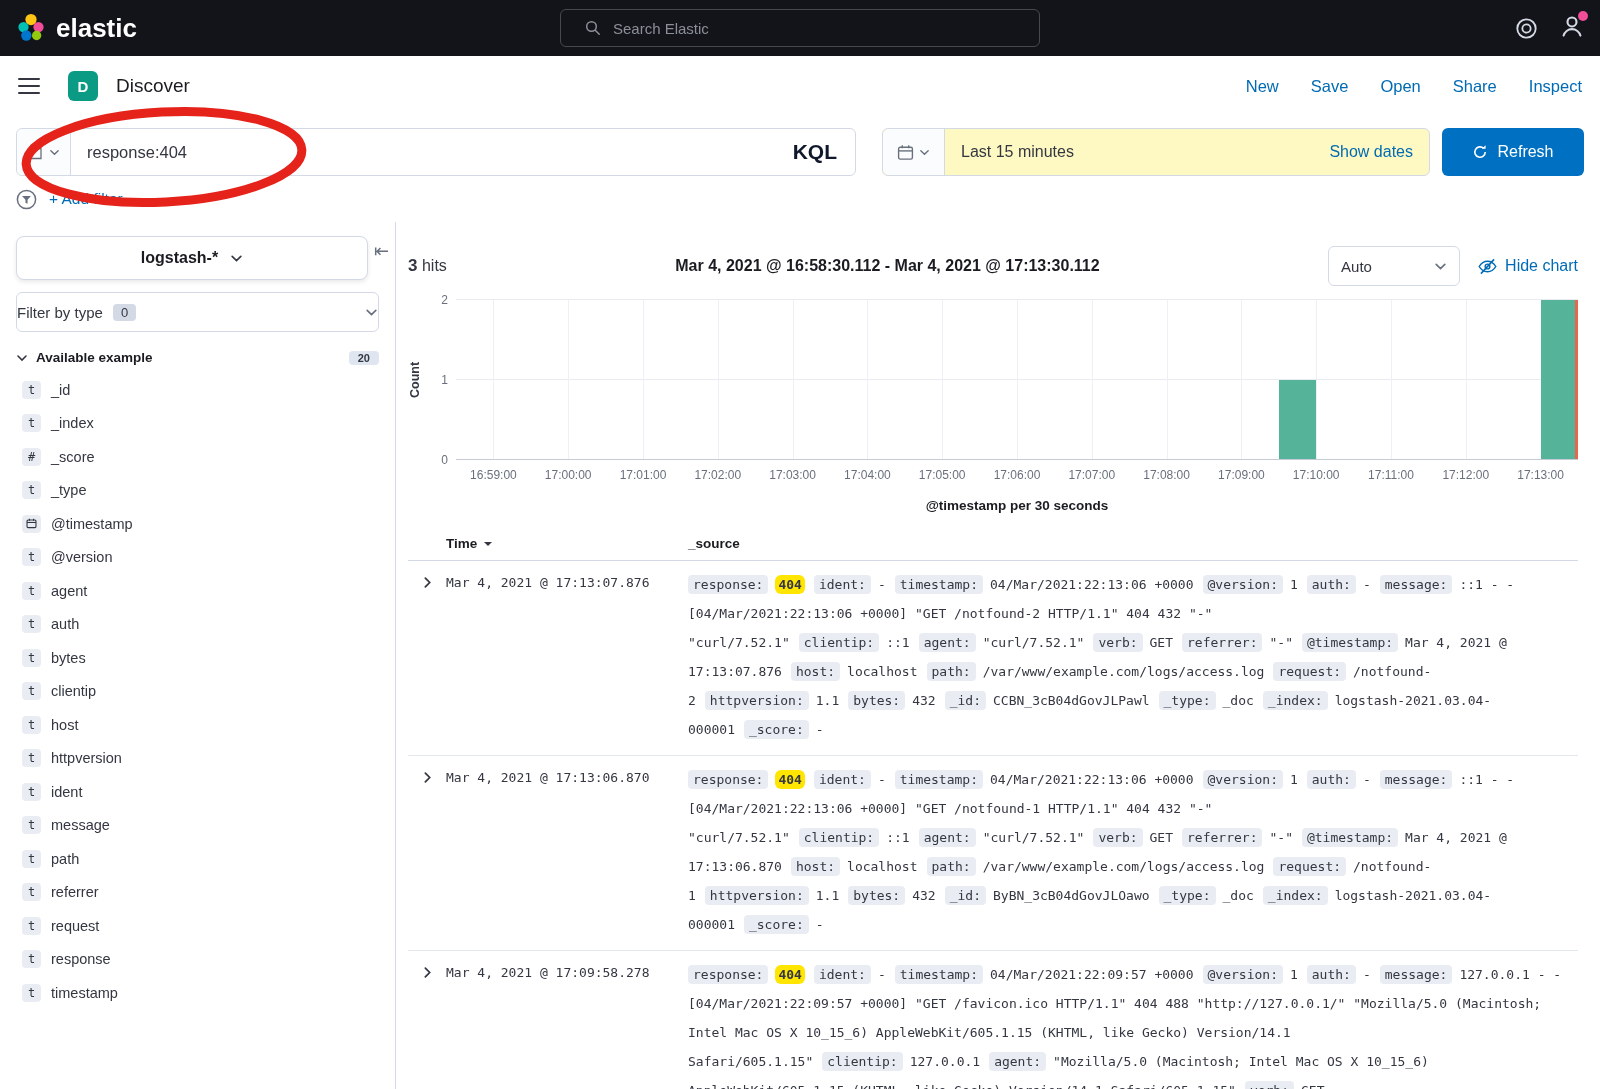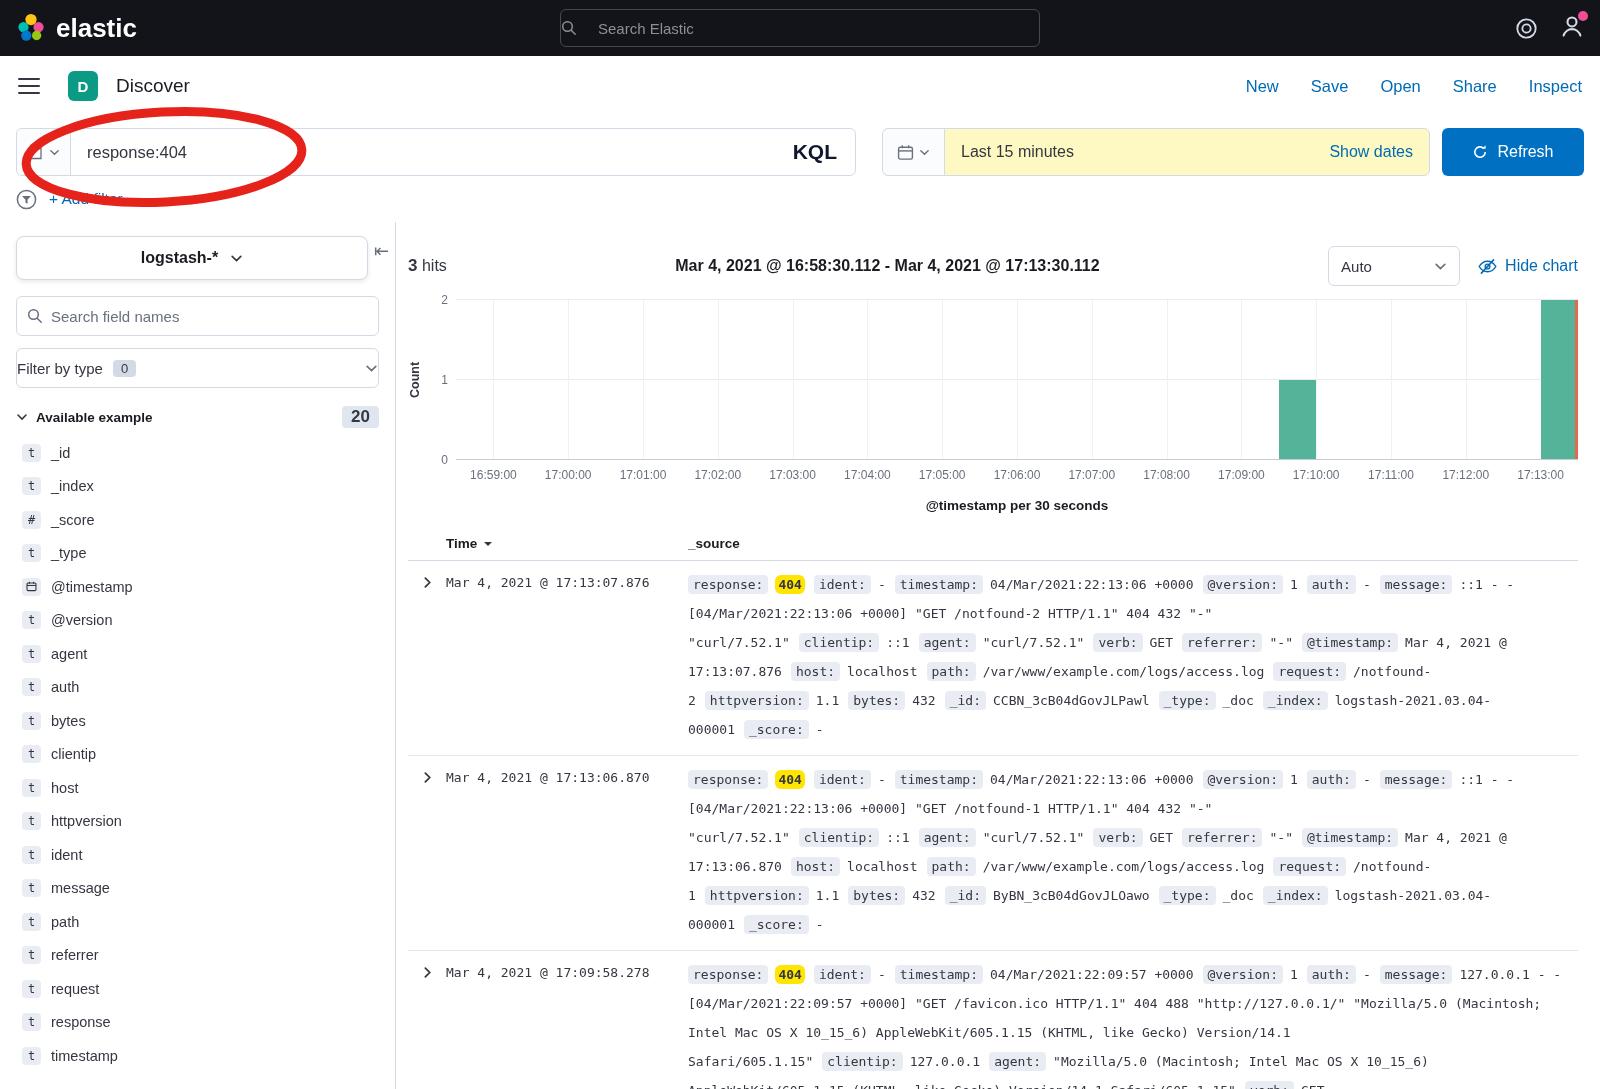--- a/index.html
+++ b/index.html
@@ -3,21 +3,21 @@
 <meta charset="utf-8">
 <style>
   *{margin:0;padding:0;box-sizing:border-box}
   html,body{width:1600px;height:1089px;overflow:hidden;background:#fff;
     font-family:"Liberation Sans",sans-serif;color:#343741;position:relative}
 
   
   .topbar{height:56px;background:#131419;display:flex;align-items:center;padding:0 16px;position:relative}
   .brand{display:flex;align-items:center;gap:10px;color:#fff;font-size:26px;font-weight:700;cursor:pointer}
   .global-search{position:absolute;left:50%;transform:translateX(-50%);width:480px;height:38px;
-    border:1px solid #45484f;border-radius:6px;display:flex;align-items:center;gap:21px;padding:0 0;color:#8b8f99}
+    border:1px solid #45484f;border-radius:6px;display:flex;align-items:center;gap:12px;padding:0 24px;color:#8b8f99}
   .global-search input{flex:1;background:transparent;border:none;outline:none;color:#d4dae5;font-size:15px;font-family:inherit}
   .global-search input::placeholder{color:#8b8f99}
   .top-icons{margin-left:auto;display:flex;align-items:center;gap:22px;color:#d4dae5}
   .avatar-wrap{position:relative;cursor:pointer}
   .notif-dot{position:absolute;top:-3px;right:-4px;width:10px;height:10px;border-radius:50%;background:var(--notification-pink)}
 
   
   .apphdr{height:60px;display:flex;align-items:center;padding:0 18px;background:#fff}
   .hamburger{display:flex;flex-direction:column;gap:4.5px;width:22px;cursor:pointer}
   .hamburger span{height:2.5px;background:#343741;border-radius:1px}
@@ -57,21 +57,21 @@
     align-items:center;gap:8px;padding:0 10px;color:#69707d;background:#fff}
   .field-search input{flex:1;border:none;outline:none;font-size:15px;color:#343741;font-family:inherit}
   .field-search input::placeholder{color:#69707d}
   .type-filter{margin-top:12px;height:40px;border:1px solid var(--border);border-radius:6px;display:flex;
     align-items:center;gap:10px;padding:0 0;cursor:pointer}
   .type-filter .lbl{font-size:15px;color:#343741}
   .count-pill{background:#d3dae6;border-radius:4px;padding:1px 8px;font-size:13px;color:#343741}
   .type-filter .spacer{flex:1}
   .avail-hdr{margin-top:18px;display:flex;align-items:center;gap:8px;cursor:pointer;color:#343741}
   .avail-hdr .lbl{font-size:13.5px;font-weight:700;color:#1a1c21}
-  .avail-hdr .cnt{margin-left:auto;background:#e0e6f0;border-radius:4px;padding:1px 9px;font-size:17px;font-weight:600;color:#343741}
+  .avail-hdr .cnt{margin-left:auto;background:#e0e6f0;border-radius:4px;padding:1px 9px;font-size:11px;font-weight:600;color:#343741}
   .field-list{margin-top:8px}
   .field-row{display:flex;align-items:center;gap:10px;height:33.5px;padding-left:6px;cursor:pointer;border-radius:4px}
   .field-badge{width:19px;height:18px;border-radius:4px;background:var(--badge-bg);color:#343741;font-size:12px;
     display:flex;align-items:center;justify-content:center;font-family:"DejaVu Sans Mono",monospace;flex-shrink:0}
   .field-name{font-size:14.5px;color:#343741}
 
   
   .main{flex:1;padding:0 22px 0 12px;overflow:hidden}
   .results-hdr{display:flex;align-items:center;margin-top:24px;gap:18px}
   .hits .n{font-weight:700;font-size:17px}
@@ -218,27 +218,20 @@
 
 <div class="content">
 
   <div class="sidebar">
     <span class="collapse-ico">⇤</span>
     <div class="idx-btn">
       <span>logstash-*</span>
       <svg width="13" height="13" viewBox="0 0 12 12">
         <path d="M2 4l4 4 4-4" fill="none" stroke="#343741" stroke-width="1.5" stroke-linecap="round"></path>
       </svg>
-    </div>
-    <div class="field-search">
-      <svg width="16" height="16" viewBox="0 0 16 16">
-        <circle cx="6.5" cy="6.5" r="4.8" fill="none" stroke="currentColor" stroke-width="1.5"></circle>
-        <line x1="10.2" y1="10.2" x2="14.2" y2="14.2" stroke="currentColor" stroke-width="1.5" stroke-linecap="round"></line>
-      </svg>
-      <input placeholder="Search field names" style="">
     </div>
     <div class="type-filter">
       <span class="lbl">Filter by type</span>
       <span class="count-pill">0</span>
       <span class="spacer"></span>
       <svg width="13" height="13" viewBox="0 0 12 12">
         <path d="M2 4l4 4 4-4" fill="none" stroke="#69707d" stroke-width="1.5" stroke-linecap="round"></path>
       </svg>
     </div>
     <div class="avail-hdr">

